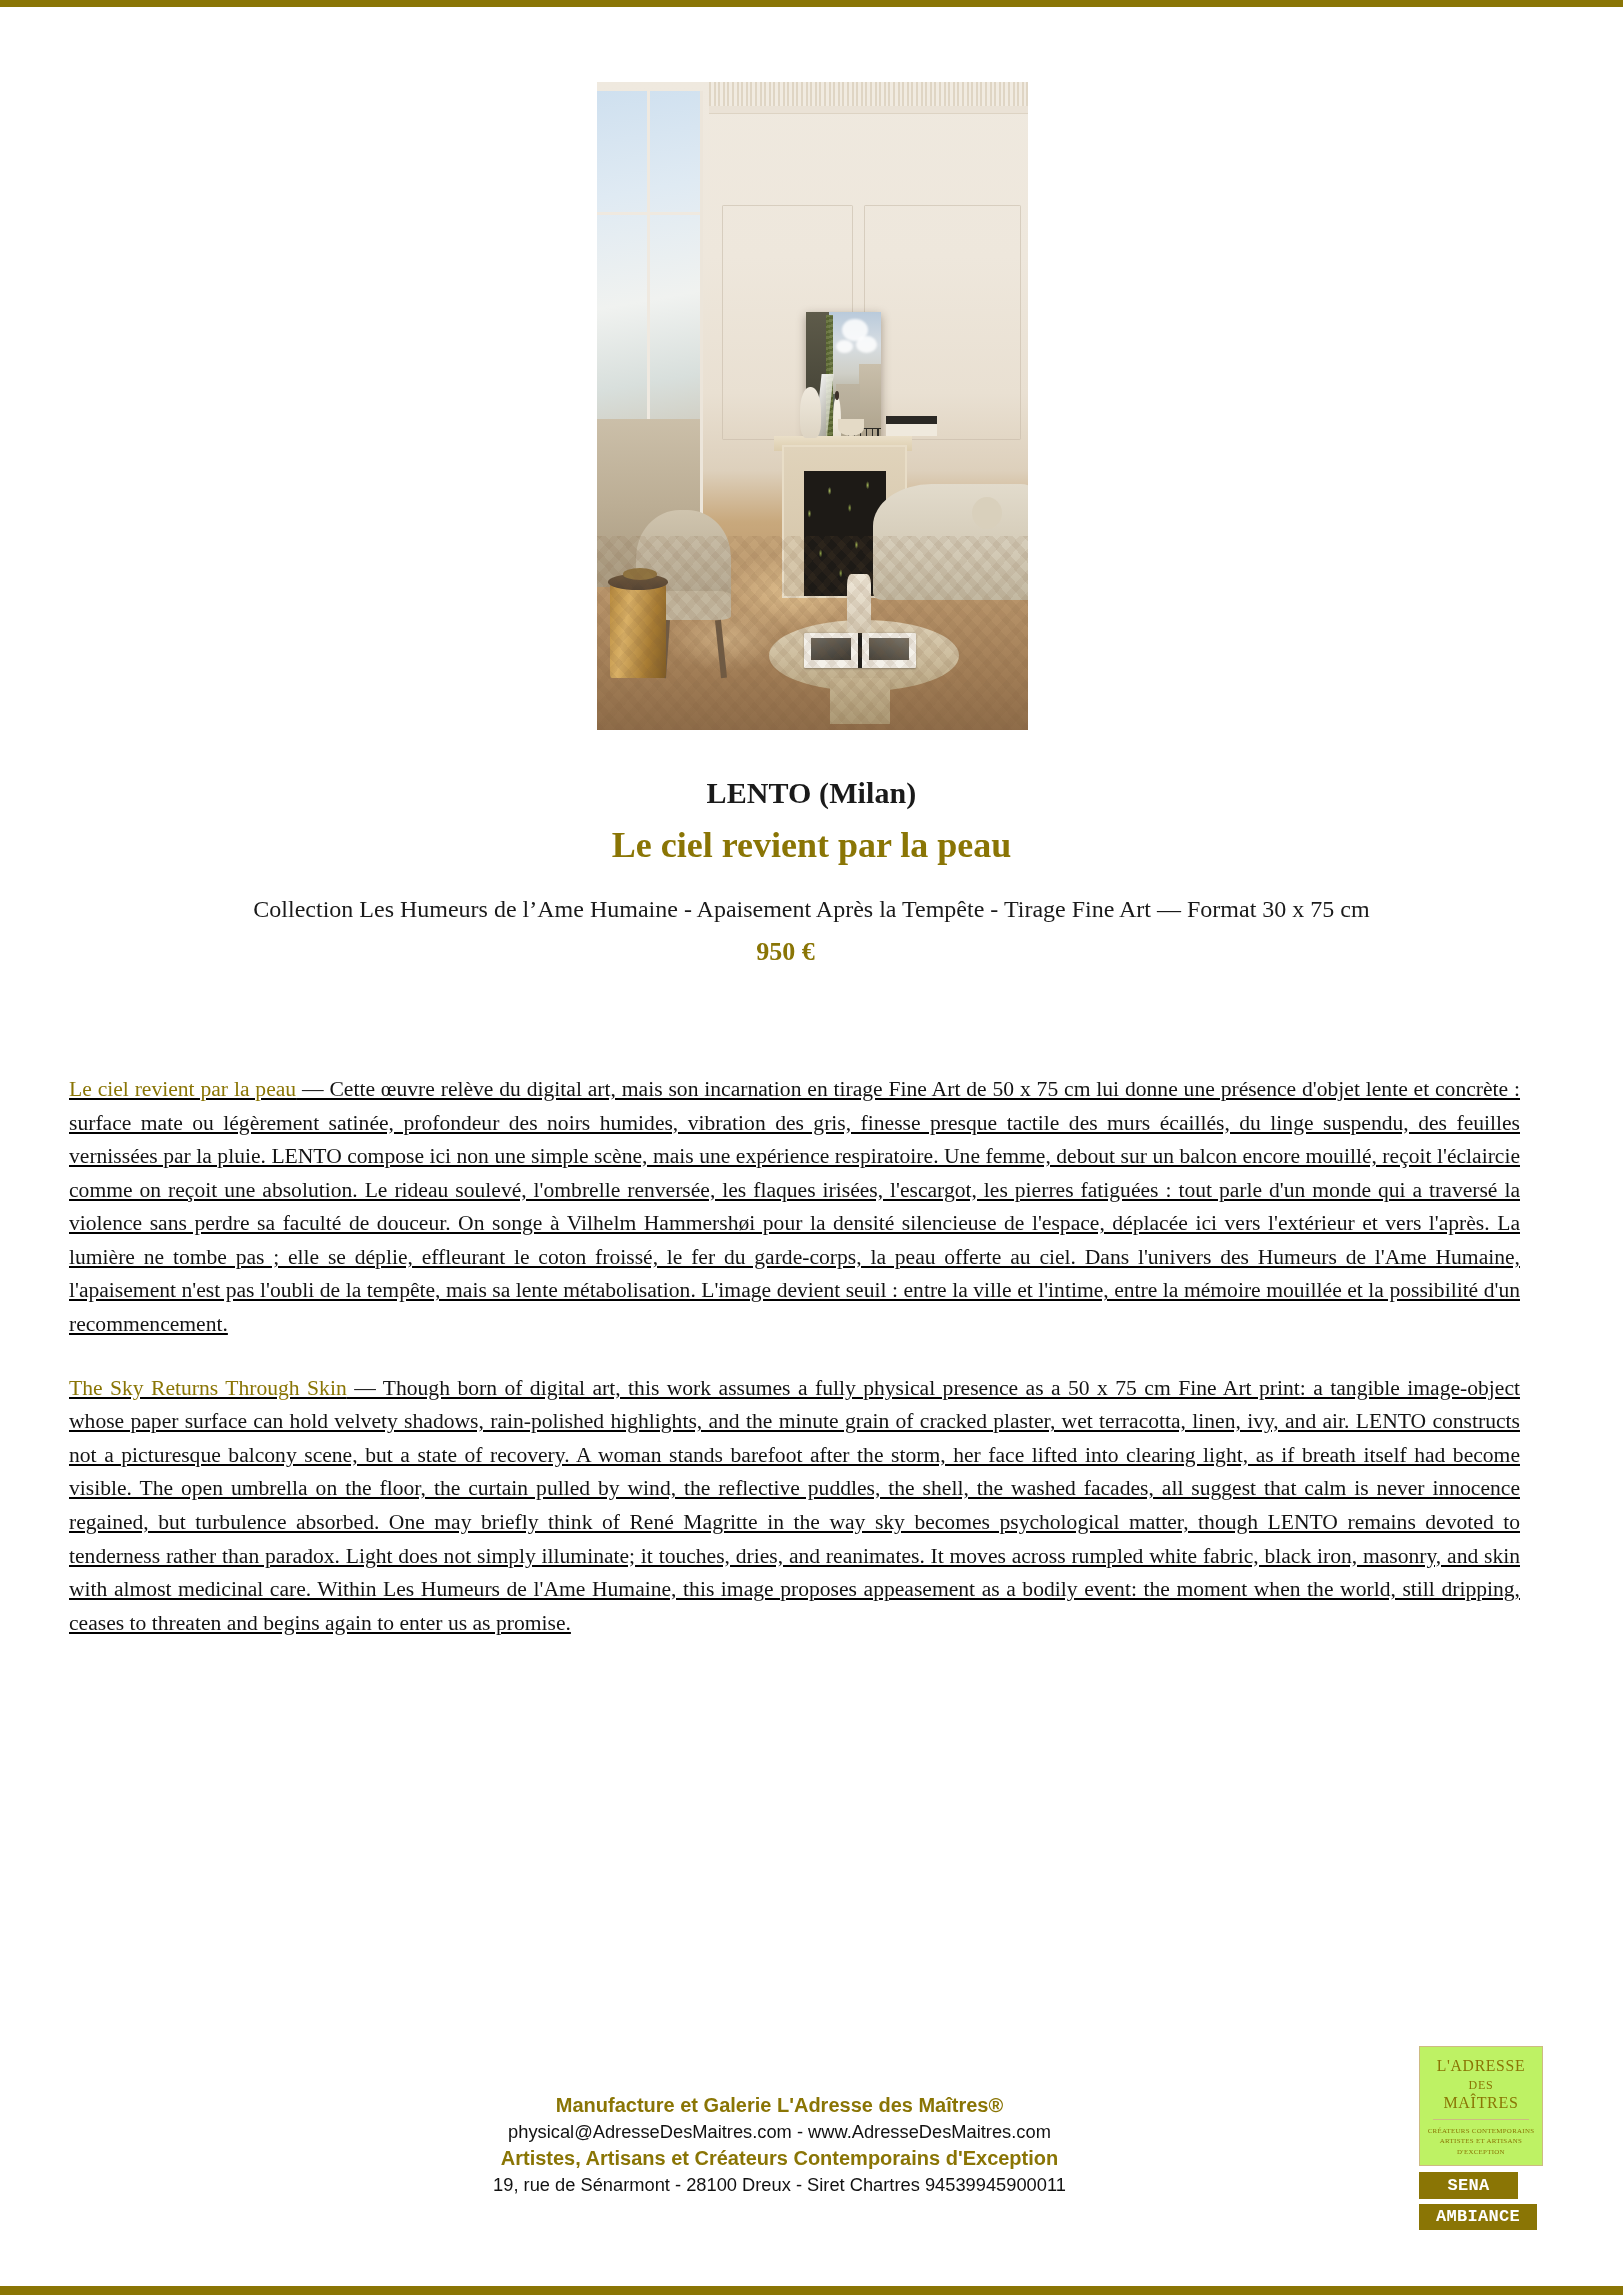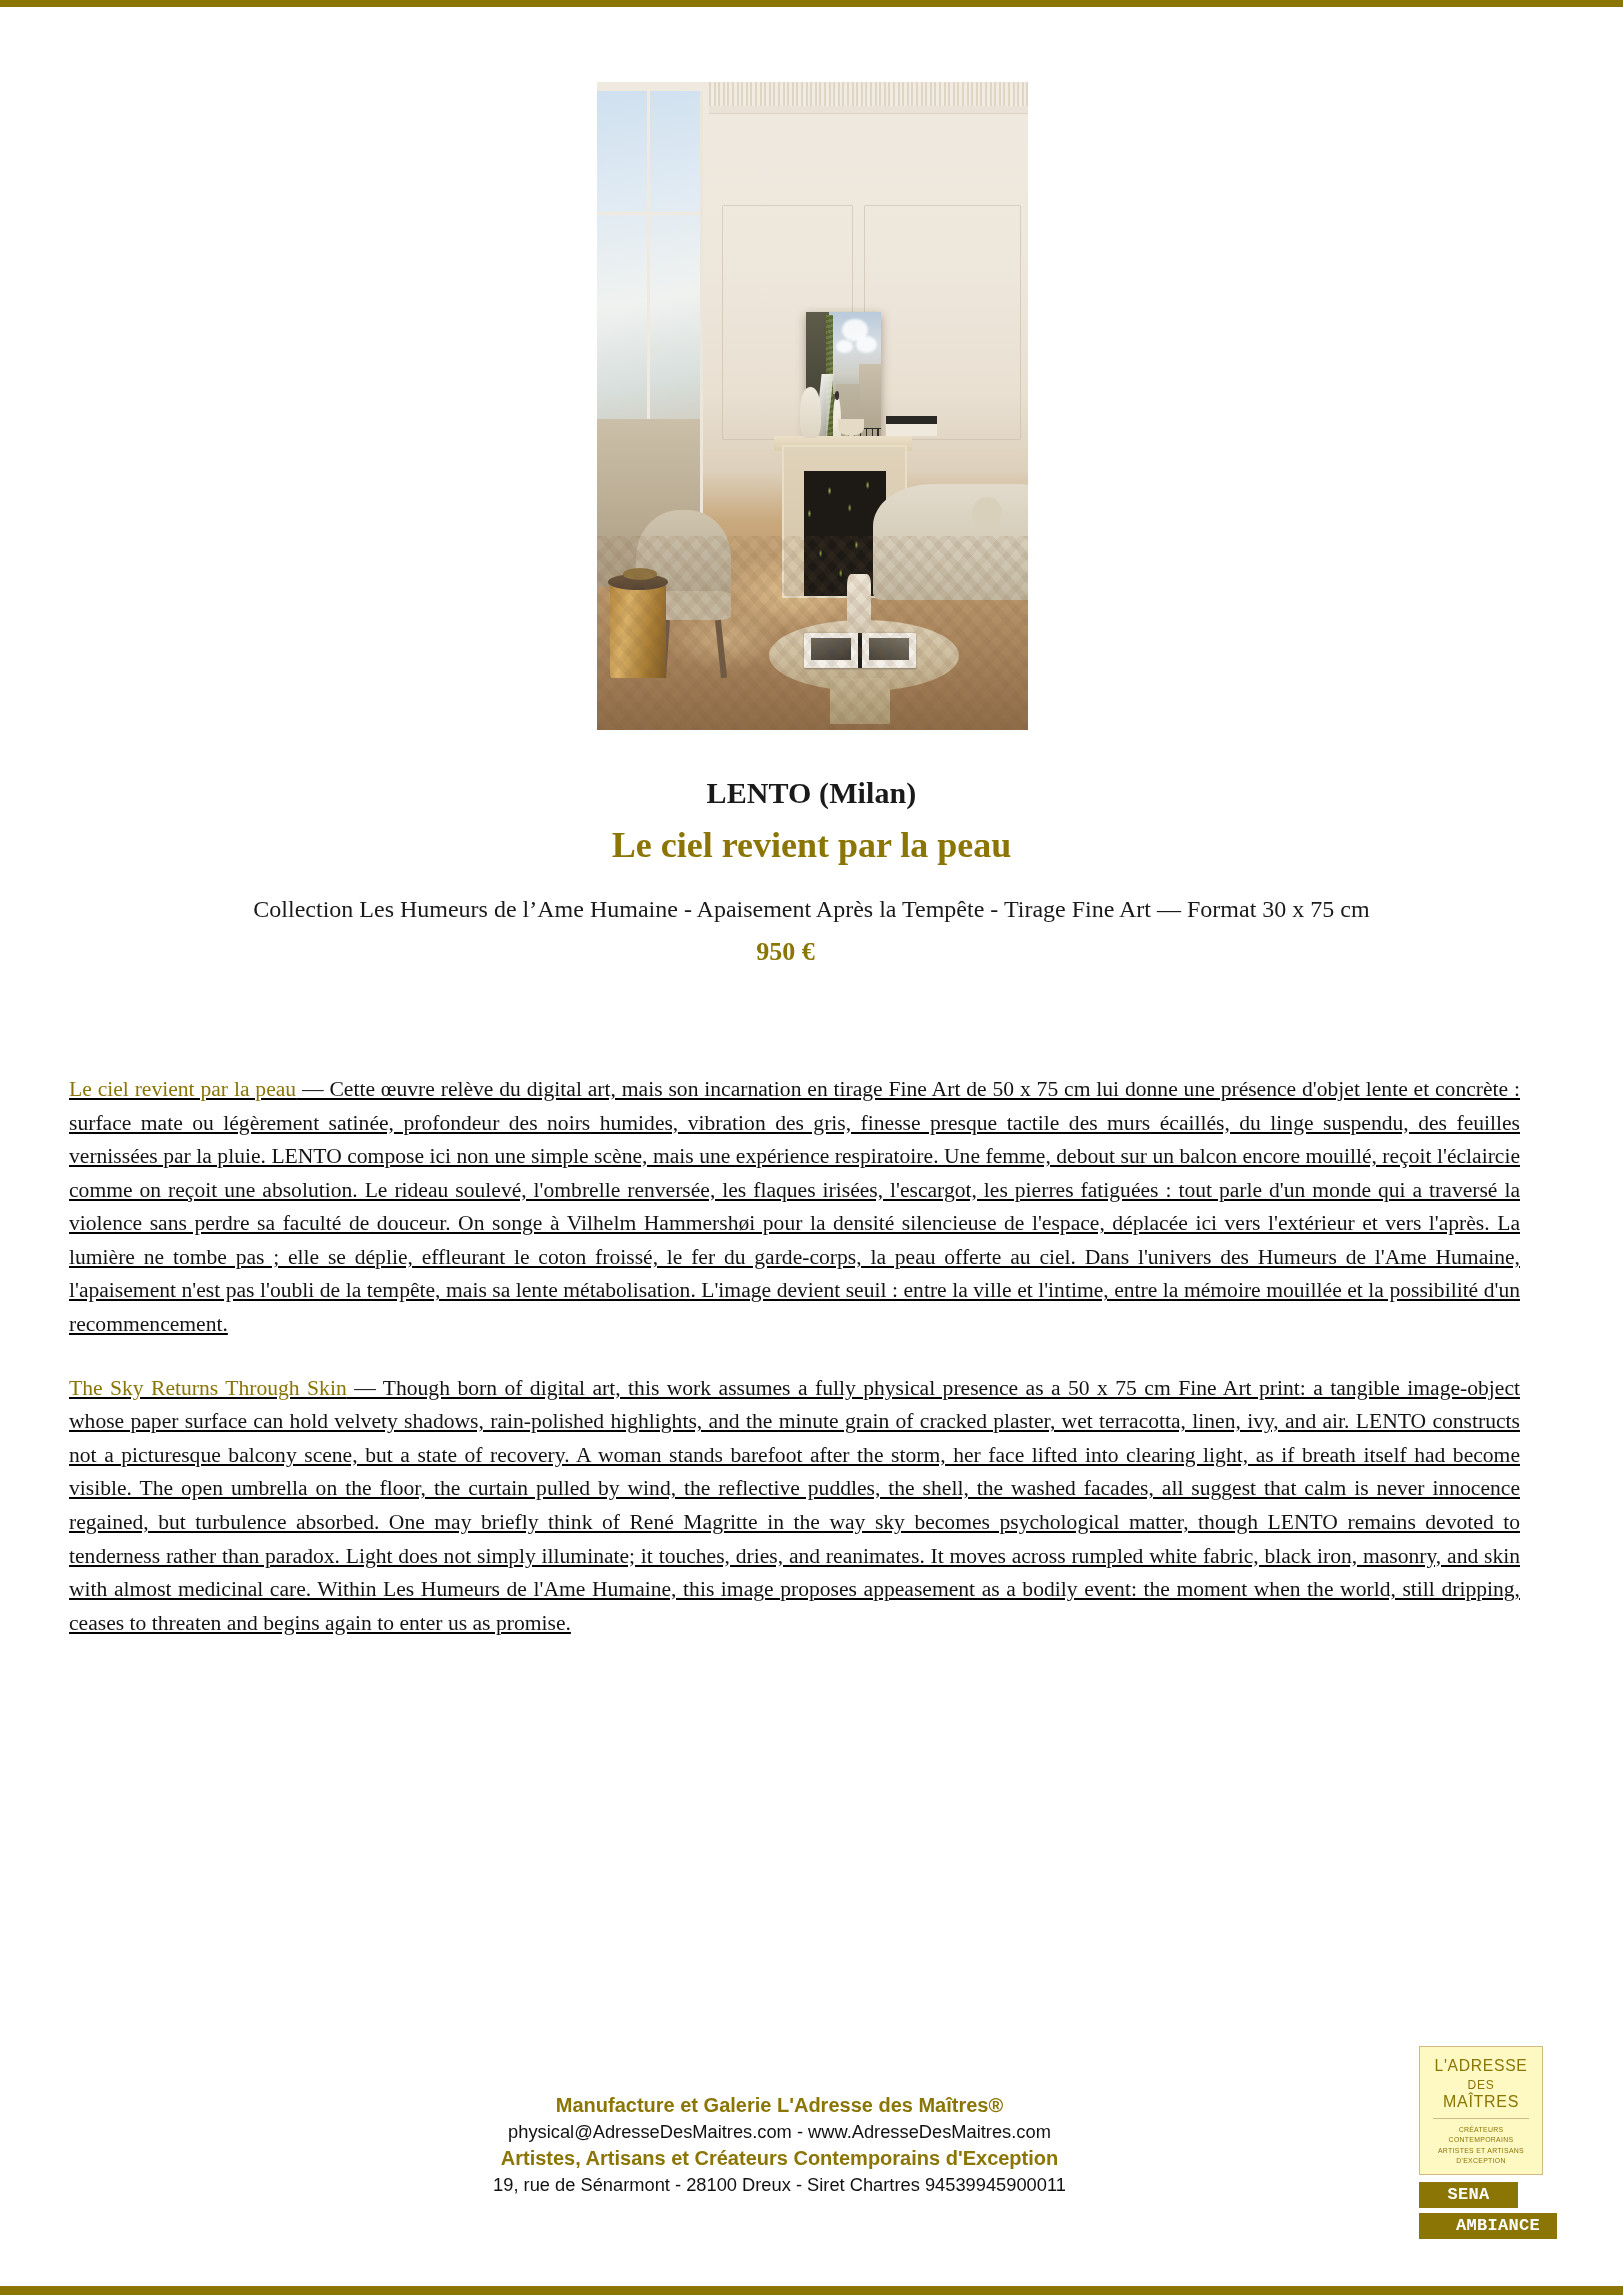--- a/index.html
+++ b/index.html
@@ -352,43 +352,43 @@
   }
 
   
   .brand {
     position:absolute;
     left:1419px; top:2046px;
     width:124px;
   }
   .brand-card {
     border:1.3px solid #cdbb82;
-    background:#fef9c3;
+    background:#bef264;
     padding:10.5px 5.2px 7.9px 5.2px;
     text-align:center;
-    font-family:Liberation Sans, sans-serif;
+    font-family:Liberation Serif, serif;
     color:#8a7505;
   }
   .brand-l1 { font-size:15.7px; letter-spacing:0.7px; line-height:1.05; }
   .brand-l2 { font-size:12px; letter-spacing:0.7px; margin-top:3.9px; }
   .brand-l3 { font-size:16px; letter-spacing:0.7px; margin-top:1.3px; }
   .brand-rule {
     height:0.7px; background:#cdbb82;
     margin:7.2px 7.9px 5.9px 7.9px;
   }
   .brand-sub { font-size:6.9px; letter-spacing:0.3px; line-height:1.5; }
   .badge {
     background:#8a7505; color:#ffffff;
     font-family:Liberation Mono, monospace;
     font-weight:bold; text-align:center;
     font-size:17px; letter-spacing:0.3px;
     padding:3.3px 0 3.9px 0;
   }
   .badge-sena { margin-top:6.5px; width:99px; }
-  .badge-ambiance { margin-top:5.2px; width:118px;padding-left:20px; }
+  .badge-ambiance { margin-top:5.2px; width:118px; }
 </style>
 </head>
 <body>
 
 <div class="bar-top"></div>
 
 <div class="hero-wrap">
   <div class="hero-photo"></div>
   <div class="hero-crown"></div>
   <div class="hero-crown2"></div>

